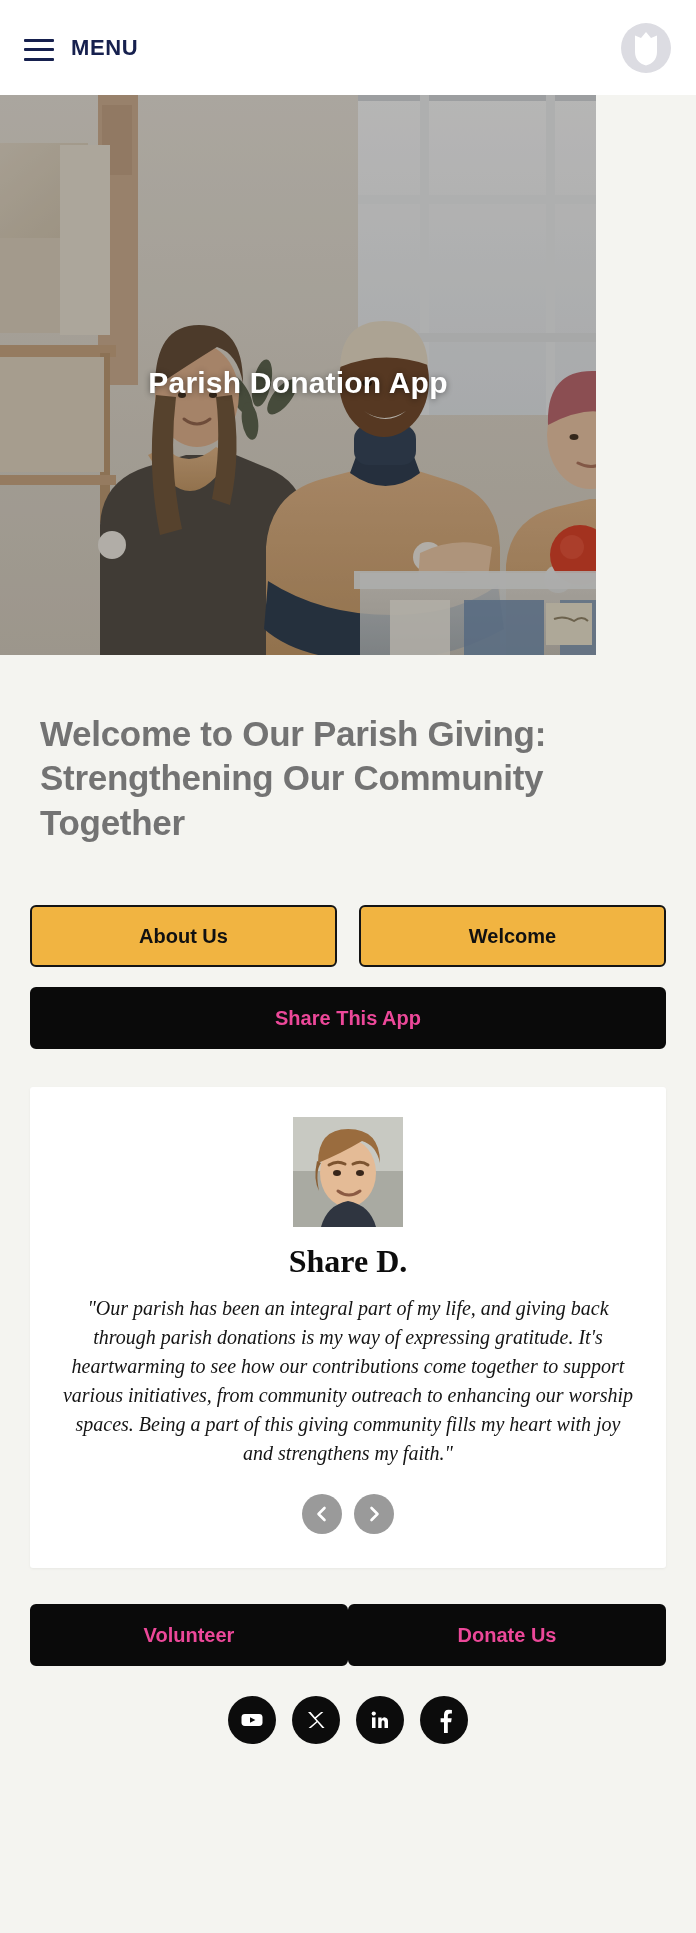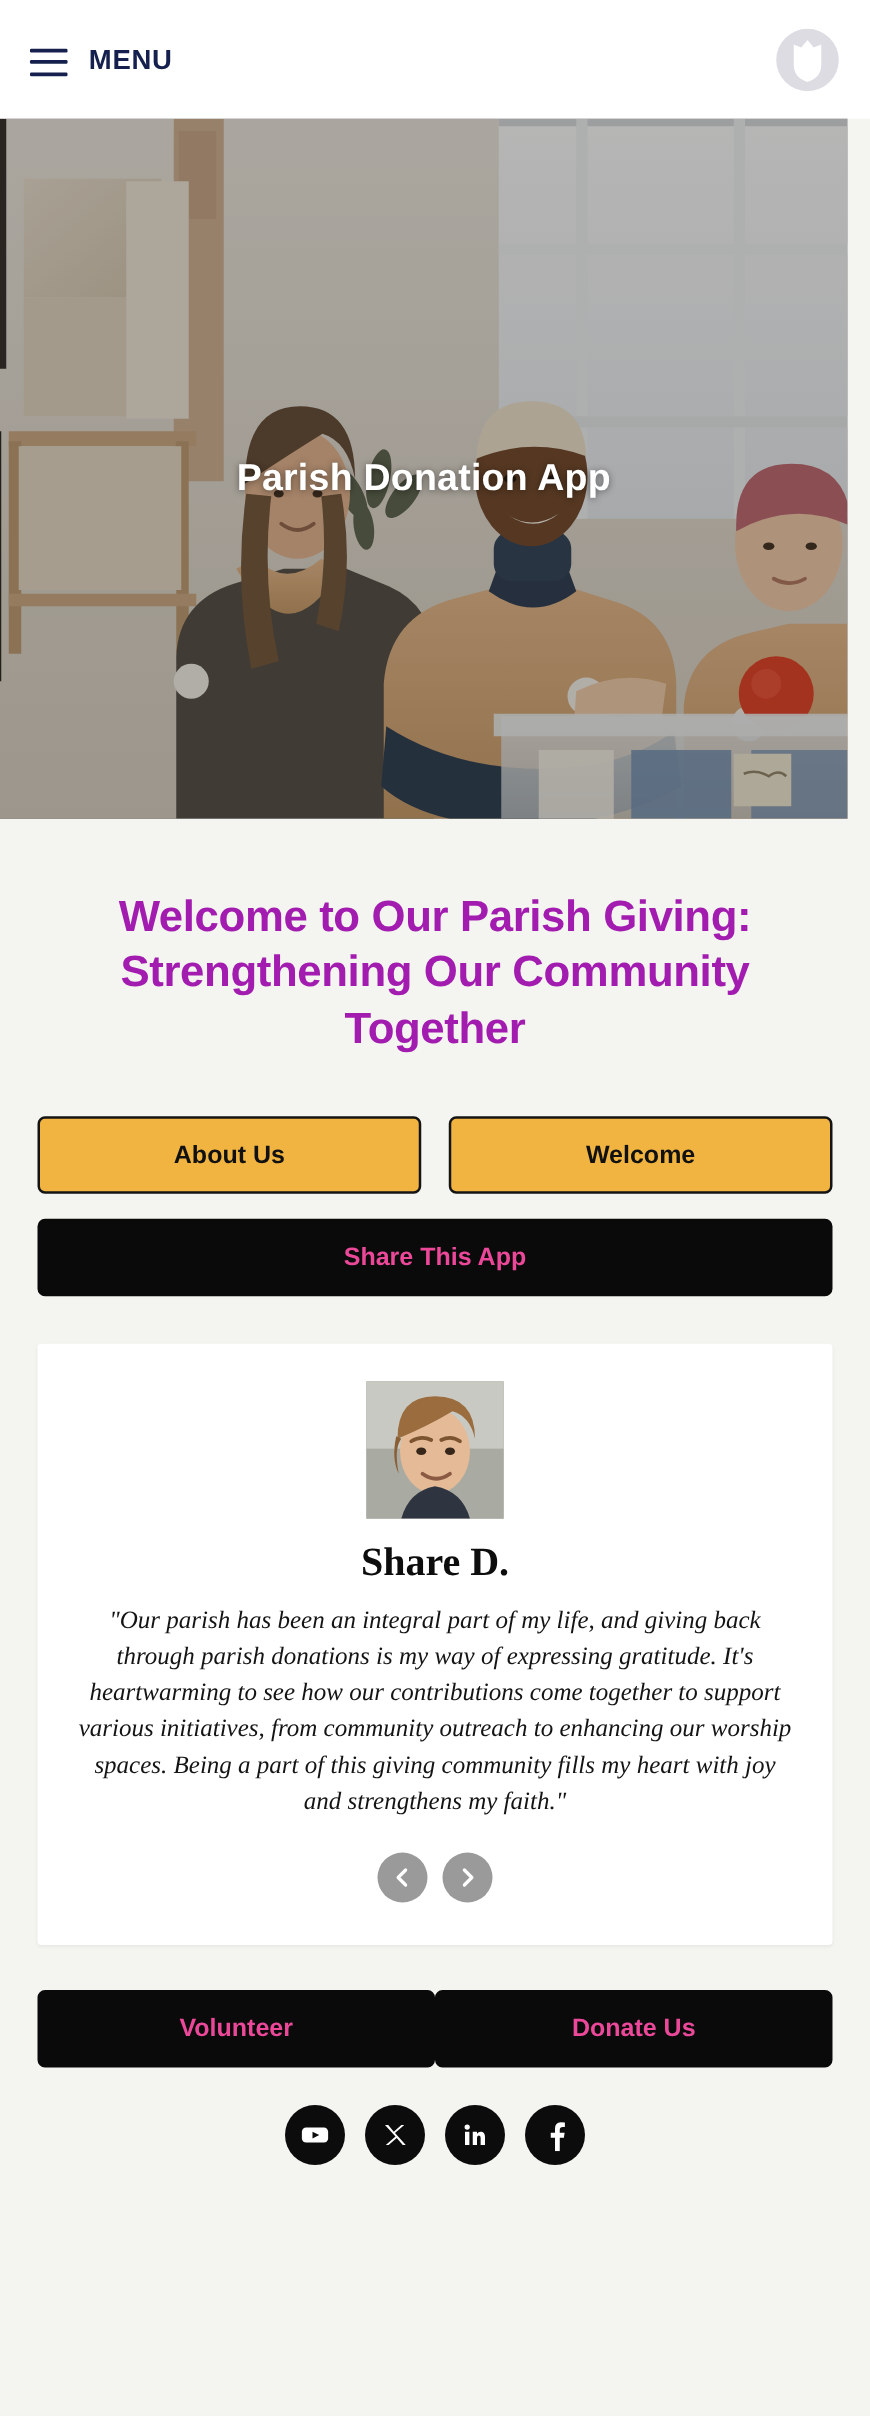--- a/index.html
+++ b/index.html
@@ -18,40 +18,40 @@
     padding:0 24px;
   }
   .menu-group { display:flex; align-items:flex-end; gap:17px; cursor:pointer; }
   .hamburger { width:30px; height:22px; display:flex; flex-direction:column; justify-content:space-between; }
   .hamburger span { display:block; height:3px; width:100%; background:#16204e; border-radius:1px; }
   .menu-label { font-size:22px; font-weight:700; color:#16204e; letter-spacing:.6px; }
   .logo { width:52px; height:52px; position:relative; }
   .logo svg { display:block; width:52px; height:52px; }
 
   
-  .hero { position:relative; width:678px; height:560px; overflow:hidden; background:#737373; }
+  .hero { position:relative; width:596px; height:560px; overflow:hidden; background:#be185d; }
   .hero-photo { position:absolute; inset:0; }
   .hero-photo svg { width:100%; height:100%; display:block; }
   .hero-shade { position:absolute; inset:0; background:rgba(40,32,26,.30); }
   .hero-title {
     position:absolute; left:0; right:0; top:48.4%;
     text-align:center; color:#ffffff;
     font-size:30px; font-weight:700; letter-spacing:.2px;
     text-shadow:0 1px 6px rgba(0,0,0,.45);
   }
 
   
   .main { padding:0 30px; }
   .welcome {
-    text-align:center; color:#a21caf;
+    color:#737373;
     font-size:35px; font-weight:700; line-height:1.27;
     padding:57px 10px 0; letter-spacing:-.3px;
   }
 
-  .btn-row { display:flex; gap:22px; margin-top:48px; }
+  .btn-row { display:flex; gap:22px; margin-top:60px; }
   .btn {
     flex:1; height:62px; display:flex; align-items:center; justify-content:center;
     font-size:20px; font-weight:700; border-radius:6px; cursor:pointer;
     font-family:"Liberation Sans", sans-serif;
   }
   .btn-amber { background:#f1b441; color:#111111; border:2px solid #141414; }
   .btn-dark  { background:#0a0a0a; color:#ec4899; border:2px solid #0a0a0a; }
   .btn-full { width:100%; margin-top:20px; height:62px; }
 
   

